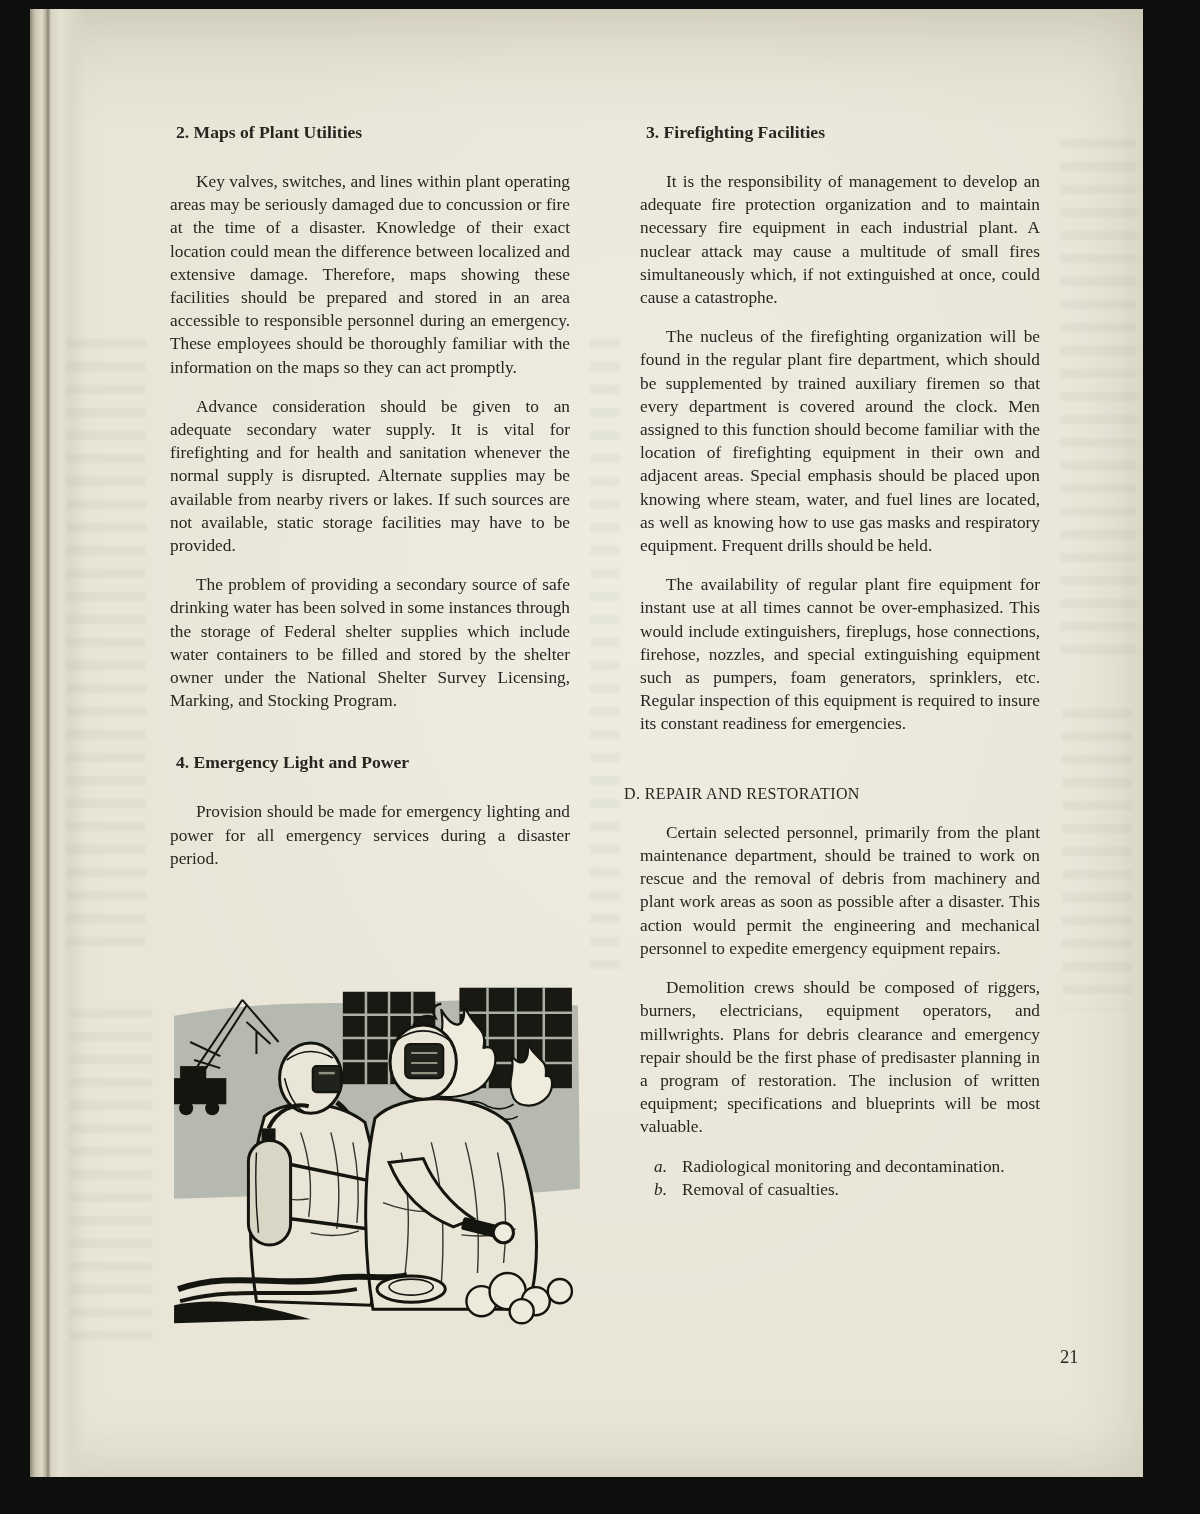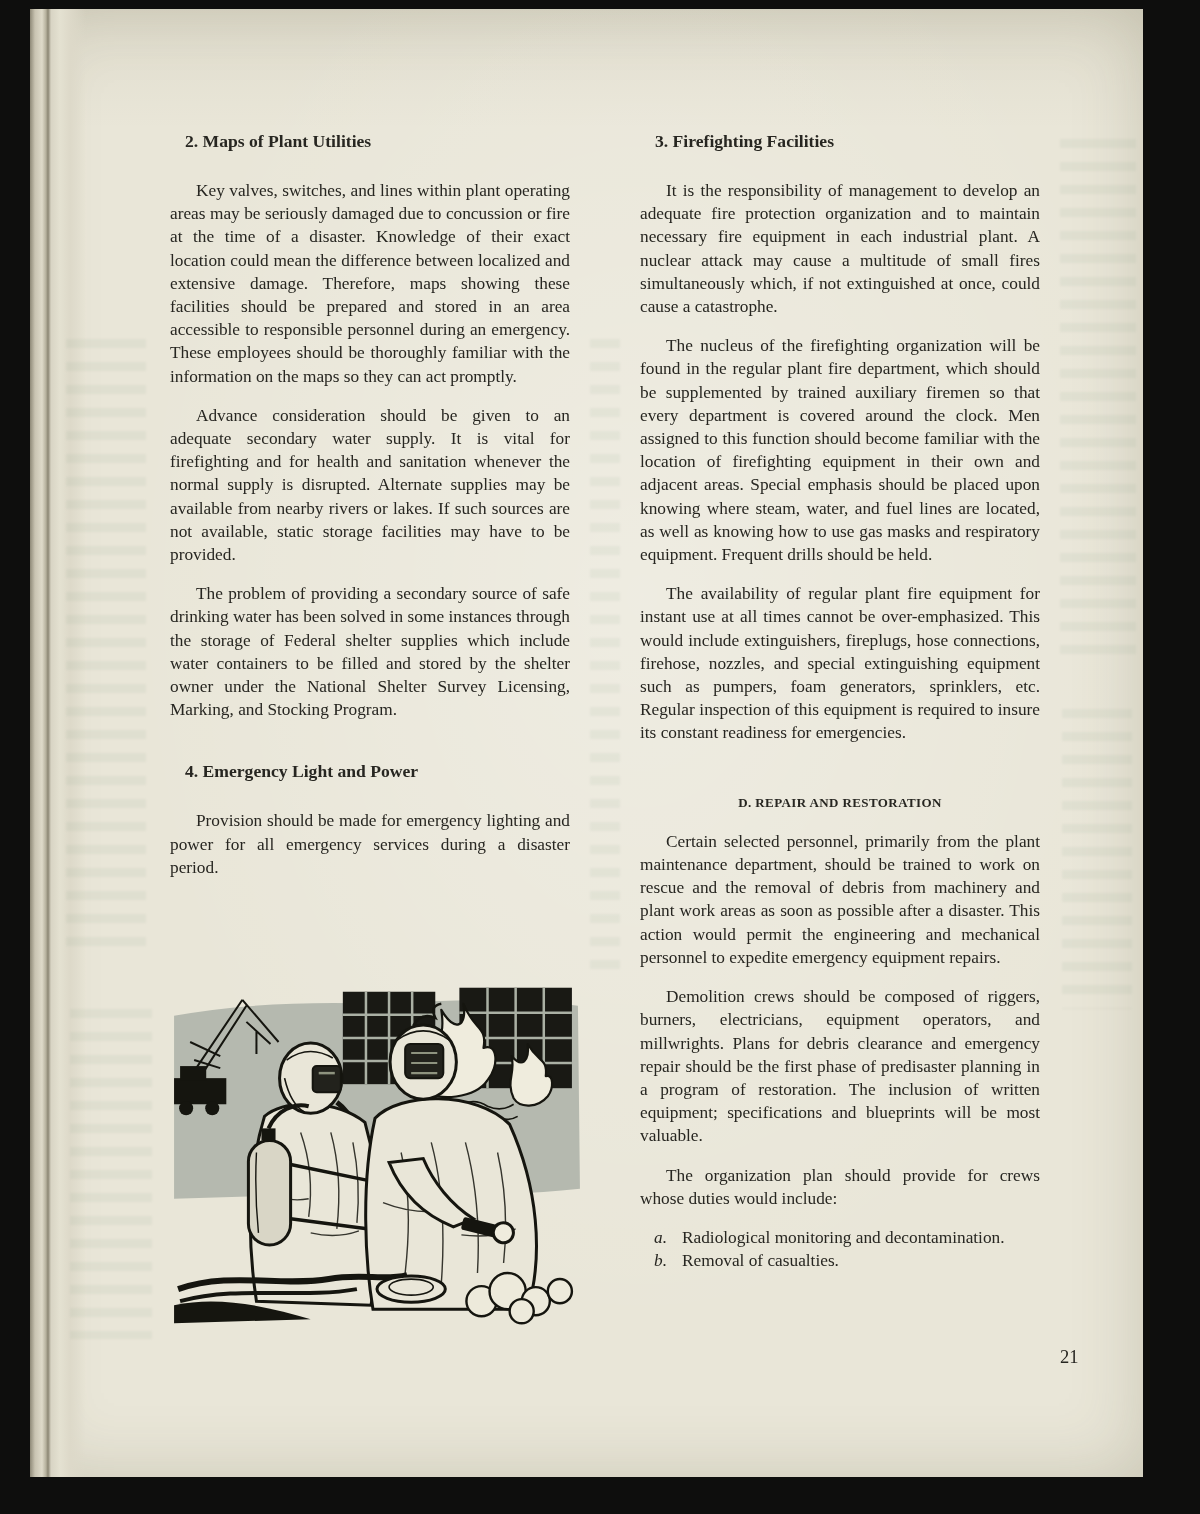--- a/index.html
+++ b/index.html
@@ -12,26 +12,26 @@
                          linear-gradient(to bottom, rgba(120,110,80,.08), rgba(0,0,0,0) 120px);
         box-shadow:inset 0 0 70px rgba(90,85,55,.22);}
   .binding{position:absolute;left:0;top:0;bottom:0;width:56px;pointer-events:none;
         background:linear-gradient(to right,
           #8f8a78 0px,#c9c4b2 5px,#dedac9 12px,#b5b09c 16px,#8a8572 18px,
           #d8d4c4 21px,#e4e1d1 30px,#ddd9c9 40px,rgba(233,230,216,0) 56px);}
   .col{position:absolute;width:432px;color:#272621;font-size:17.3px;line-height:23.2px;
        text-align:justify;}
   .col-left{left:124px;top:112px;}
   .col-right{left:594px;top:112px;}
-  .sec{font-size:17.6px;font-weight:700;margin:9px;padding:23px 0 10px 0;text-indent:22px;
+  .sec{font-size:17.6px;font-weight:700;margin:0;padding:23px 0 10px 0;text-indent:22px;
        text-align:left;line-height:23px;}
   .sec.first{padding-top:0;}
   .col p{margin:16px;text-indent:26px;}
-  .dhead{font-size:13px;font-weight:700;margin:46px 0 2px 0;letter-spacing:.4px;
-         text-align:center;text-indent:0;}
+  .dhead{font-size:16px;font-weight:400;margin:46px 0 2px 0;letter-spacing:.4px;
+         text-align:left;text-indent:0;}
   .duty-list{margin:0;padding:0;list-style:none;text-align:left;}
   .duty{position:relative;padding-left:58px;}
   .duty .marker{position:absolute;left:30px;font-style:italic;}
   .illus{position:absolute;left:130px;top:972px;width:432px;height:348px;}
   .illus svg{width:100%;height:100%;display:block;}
   .page-num{position:absolute;left:1030px;top:1338px;font-size:18.5px;color:#272621;}
   .bleed{position:absolute;pointer-events:none;opacity:.5;filter:blur(1px);
          background-image:repeating-linear-gradient(to bottom,
             rgba(120,150,122,.17) 0 9px, rgba(0,0,0,0) 9px 23px);}
   .bleed-a{left:1030px;top:130px;width:76px;height:520px;}
@@ -149,21 +149,20 @@
     <div class="col col-right">
       <h3 class="sec first">3. Firefighting Facilities</h3>
       <p>It is the responsibility of management to develop an adequate fire protection organization and to maintain necessary fire equipment in each industrial plant.  A nuclear attack may cause a multitude of small fires simultaneously which, if not extinguished at once, could cause a catastrophe.</p>
       <p>The nucleus of the firefighting organization will be found in the regular plant fire department, which should be supplemented by trained auxiliary firemen so that every department is covered around the clock.  Men assigned to this function should become familiar with the location of firefighting equipment in their own and adjacent areas.  Special emphasis should be placed upon knowing where steam, water, and fuel lines are located, as well as knowing how to use gas masks and respiratory equipment.  Frequent drills should be held.</p>
       <p>The availability of regular plant fire equipment for instant use at all times cannot be over-emphasized.  This would include extinguishers, fireplugs, hose connections, firehose, nozzles, and special extinguishing equipment such as pumpers, foam generators, sprinklers, etc.  Regular inspection of this equipment is required to insure its constant readiness for emergencies.</p>
 
       <h2 class="dhead">D. REPAIR AND RESTORATION</h2>
 
       <p>Certain selected personnel, primarily from the plant maintenance department, should be trained to work on rescue and the removal of debris from machinery and plant work areas as soon as possible after a disaster.  This action would permit the engineering and mechanical personnel to expedite emergency equipment repairs.</p>
       <p>Demolition crews should be composed of riggers, burners, electricians, equipment operators, and millwrights.  Plans for debris clearance and emergency repair should be the first phase of predisaster planning in a program of restoration.  The inclusion of written equipment; specifications and blueprints will be most valuable.</p>
-      <p>The organization plan should provide for crews whose duties would include:</p>
 
       <ul class="duty-list">
         <li class="duty">
           <span class="marker">a.</span>
           <span>Radiological monitoring and decontamination.</span>
         </li>
         <li class="duty">
           <span class="marker">b.</span>
           <span>Removal of casualties.</span>
         </li>

